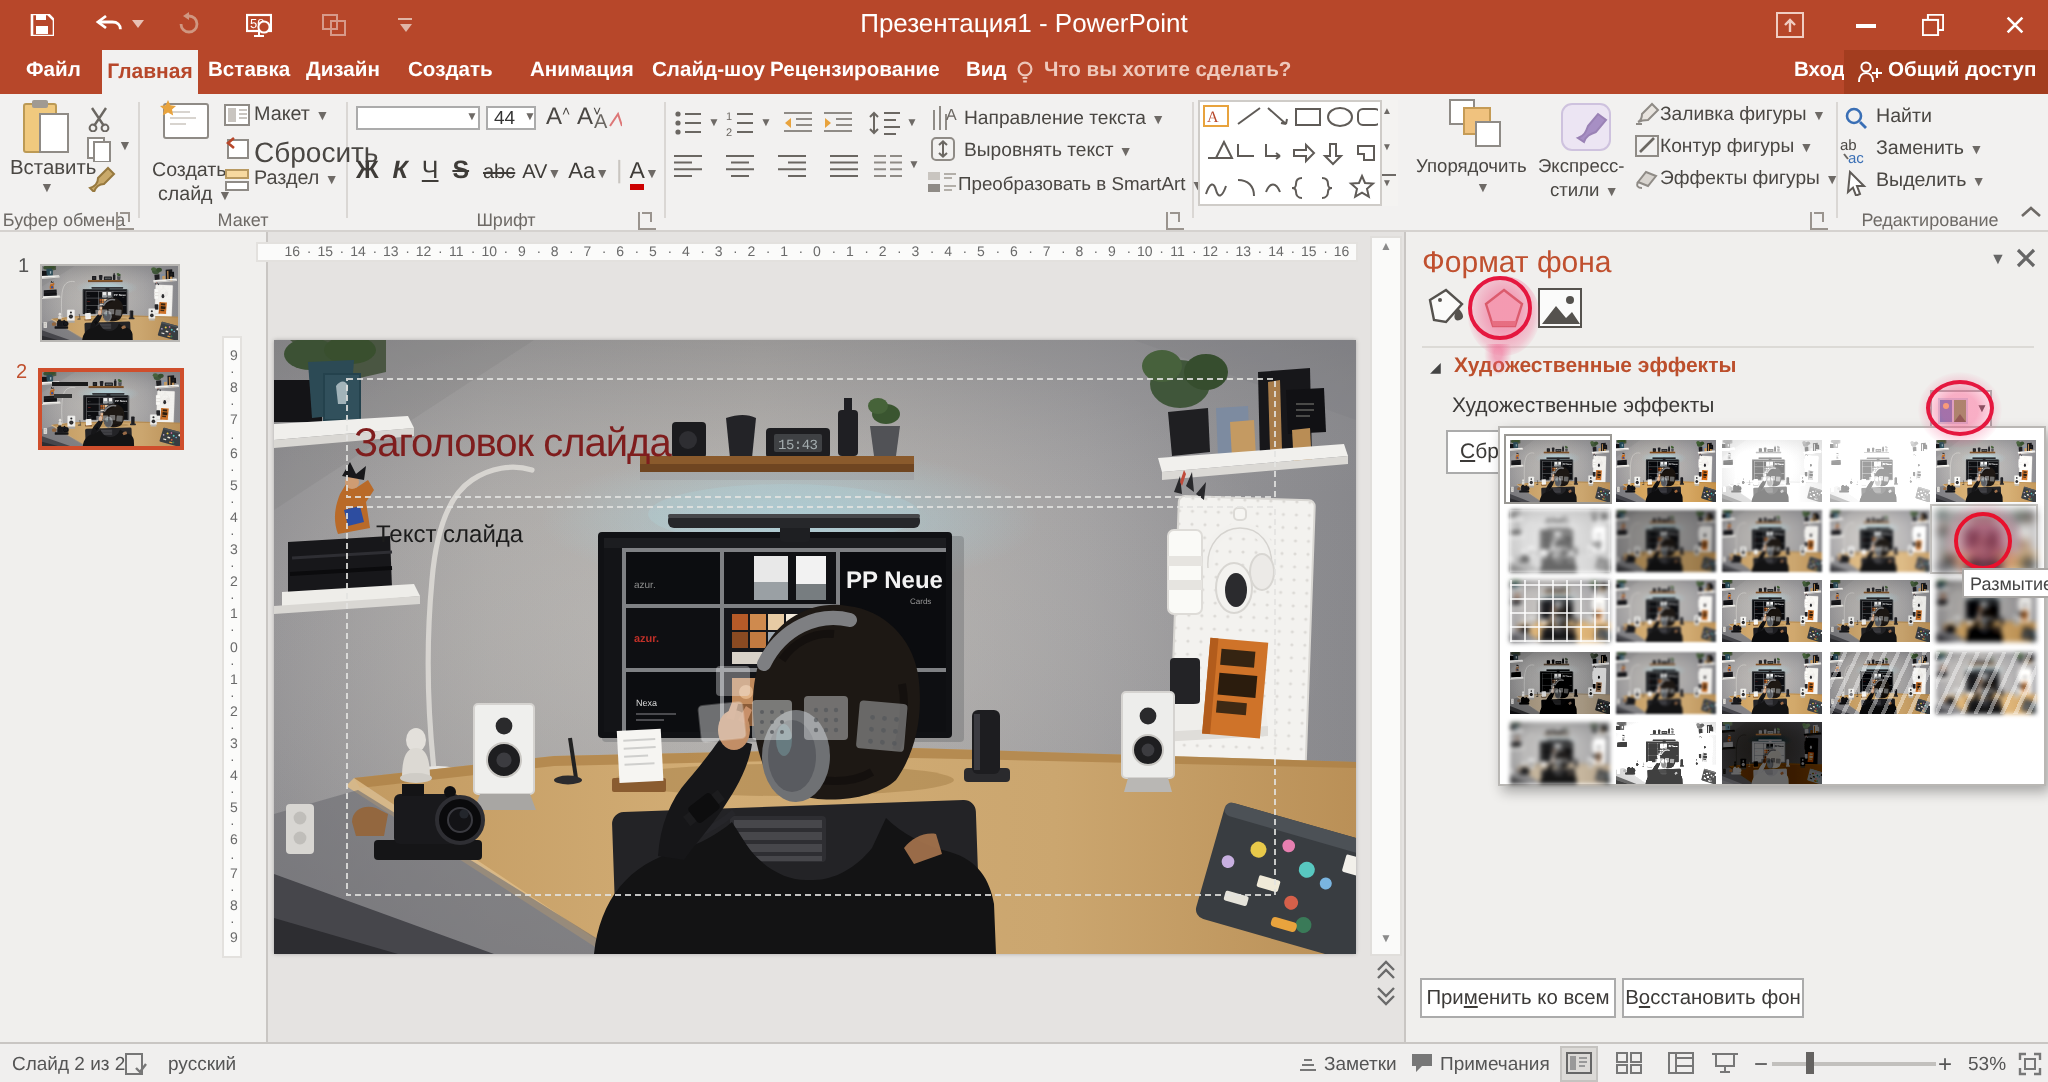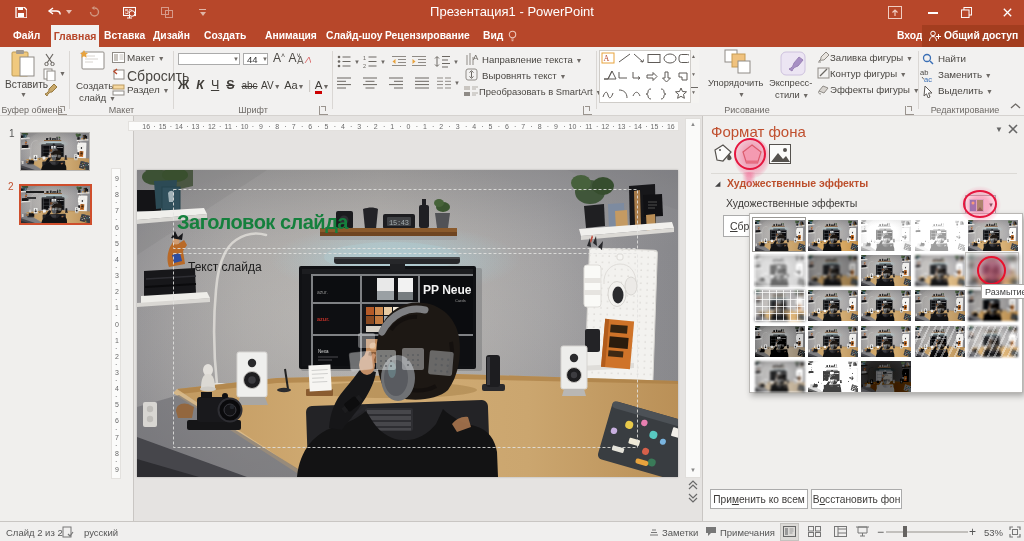--- a/index.html
+++ b/index.html
@@ -80,39 +80,39 @@
  <div class="tab" style="left:153px">Дизайн</div>
  <div class="tab" style="left:204px">Создать</div>
  <div class="tab" style="left:265px">Анимация</div>
  <div class="tab" style="left:326px">Слайд-шоу</div>
  <div class="tab" style="left:385px">Рецензирование</div>
  <div class="tab" style="left:483px">Вид</div>
  <svg class="abs" style="left:507px;top:5px" width="11" height="13" viewBox="0 0 11 13">
       <circle cx="5.5" cy="4.5" r="3.2" fill="none" stroke="#ecc5b8" stroke-width="1.1"></circle>
       <path d="M4.3 9h2.4M4.6 10.7h1.8" stroke="#ecc5b8"></path>
     </svg>
+ <div class="tab" style="left:522px;color:#eec9bc">Что вы хотите сделать?</div>
  <div class="tab" style="left:897px">Вход</div>
  <div class="abs" style="left:922px;top:0;width:102px;height:22px;background:#a33d1f"></div>
  <svg class="abs" style="left:928px;top:5px" width="13" height="12" viewBox="0 0 13 12">
       <circle cx="5" cy="3.5" r="2.3" fill="none" stroke="#fff"></circle>
       <path d="M1.5 11c0-3 1.6-4.5 3.5-4.5S8.5 8 8.5 11" fill="none" stroke="#fff"></path>
       <path d="M10.5 4v5M8 6.5h5" stroke="#fff"></path>
     </svg>
  <div class="tab" style="left:944px">Общий доступ</div>
 </div>
 <div class="abs" id="ribbon">
  <div class="rsep" style="left:69px"></div>
     <div class="rsep" style="left:173px"></div>
  <div class="rsep" style="left:332px"></div>
     <div class="rsep" style="left:596px"></div>
  <div class="rsep" style="left:918px"></div>
  <div class="glabel" style="left:0px;width:64px">Буфер обмена</div>
  <div class="glabel" style="left:70px;width:103px">Макет</div>
  <div class="glabel" style="left:174px;width:158px">Шрифт</div>
- <div class="glabel" style="left:597px;width:300px">Рисование</div>
  <div class="glabel" style="left:919px;width:92px">Редактирование</div>
  <div class="launch" style="left:58px;top:59px"></div>
  <div class="launch" style="left:319px;top:59px"></div>
  <div class="launch" style="left:583px;top:59px"></div>
  <div class="launch" style="left:905px;top:59px"></div>
  <svg class="abs" style="left:1010px;top:55px" width="11" height="8" viewBox="0 0 11 8">
       <path d="M1 6l4.5-4L10 6" fill="none" stroke="#6e6a66" stroke-width="1.3"></path>
     </svg>
 
  <svg class="abs" style="left:10px;top:2px" width="28" height="30" viewBox="0 0 28 30">
@@ -732,21 +732,21 @@
   </div>
 
 <div class="abs" style="left:137px;top:170px;width:541px;height:307px;background:#fff;box-shadow:0 0 2px rgba(0,0,0,0.25)">
  <svg width="541" height="307" viewBox="0 0 541 307">
       <use href="#scene"></use>
     </svg>
  <svg class="abs" style="left:0;top:0" width="541" height="307" viewBox="0 0 541 307" fill="none">
   <rect x="36.5" y="19.5" width="464" height="59" stroke="#e3e3e1" stroke-width="1" stroke-dasharray="3 2" opacity="0.85"></rect>
   <rect x="36.5" y="83.5" width="464" height="194" stroke="#e3e3e1" stroke-width="1" stroke-dasharray="3 2" opacity="0.85"></rect>
  </svg>
- <div class="abs" style="left:40px;top:41px;font-size:20px;font-weight:bold;color:#15803d;letter-spacing:-0.5px">Заголовок слайда</div>
+ <div class="abs" style="left:40px;top:41px;font-size:20px;font-weight:normal;color:#7f1d1d;letter-spacing:-0.5px">Заголовок слайда</div>
  <div class="abs" style="left:51px;top:90px;font-size:12px;color:#1c1c1c">Текст слайда</div>
 </div>
 
 <div class="abs" style="left:685px;top:118px;width:16px;height:360px;background:#fafaf9;border:1px solid #e0dedb"></div>
 <div class="abs" style="left:690px;top:121px;font-size:6px;color:#8a8a8a">▲</div>
 <div class="abs" style="left:690px;top:467px;font-size:6px;color:#8a8a8a">▼</div>
 <svg class="abs" style="left:687px;top:480px" width="12" height="10" viewBox="0 0 12 10">
     <path d="M2 5 6 1l4 4M2 9 6 5l4 4" fill="none" stroke="#6a6a6a" stroke-width="1.2"></path>
   </svg>
 <svg class="abs" style="left:687px;top:493px" width="12" height="10" viewBox="0 0 12 10">

